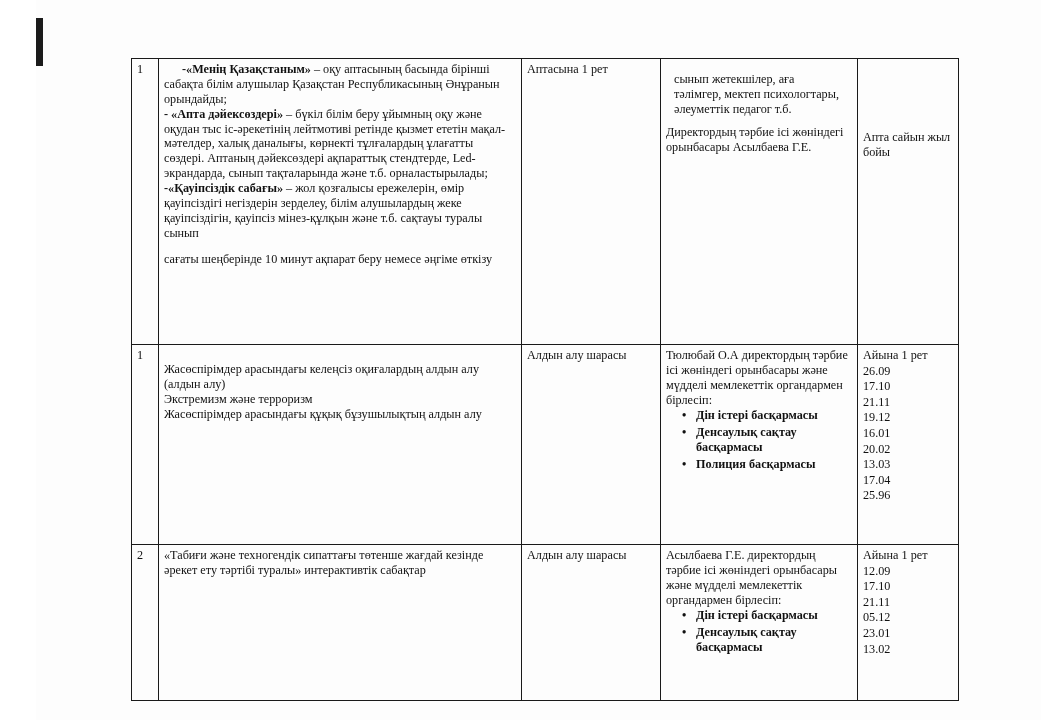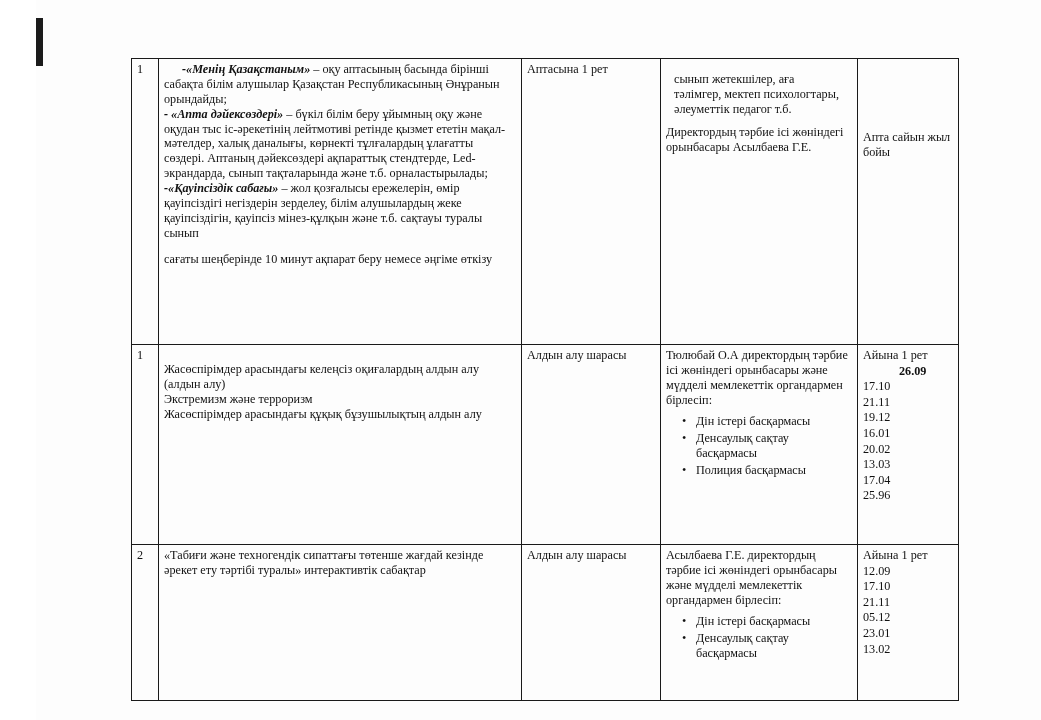--- a/index.html
+++ b/index.html
@@ -61,52 +61,53 @@
   }
   td.desc { width: 352px; }
   td.freq {
     width: 128px;
     vertical-align: middle;
   }
   td.resp { width: 186px; }
   td.period { width: 90px; }
 
   .mid { vertical-align: middle; margin-top: 35px; }
-  .bi { font-weight: bold; font-style: italic; }
+  .bi { font-weight: bold; }
 
   .section-row td {
     font-weight: bold;
     padding: 2px 5px 3px 26px;
     font-size: 12.4px;
   }
 
   .resp-block-2 {
     margin-top: 44px;
   }
 
   ul.bul {
-    margin: 6px 0 0 0;
+    margin: 0 0 0 0;
     padding-left: 30px;
     list-style: none;
+    font-weight: bold;
   }
   ul.bul li {
     position: relative;
     margin-bottom: 3px;
     line-height: 1.2;
   }
   ul.bul li::before {
     content: "•";
     position: absolute;
     left: -14px;
     top: 0;
   }
   .dates div {
     line-height: 1.28;
   }
-  .dates .d-bold { font-weight: bold; margin-left: 36px; }
+  .dates .d-bold { font-weight: normal; }
   .spacer-line { height: 11px; }
   .p0 { margin: 0; }
   .pt { margin: 8px; padding-top: 2px; }
   .tall-1 { height: 278px; }
   .tall-2 { height: 192px; }
   .tall-3 { height: 148px; }
   .indent { text-indent: 18px; }
 </style>
 </head>
 <body>

